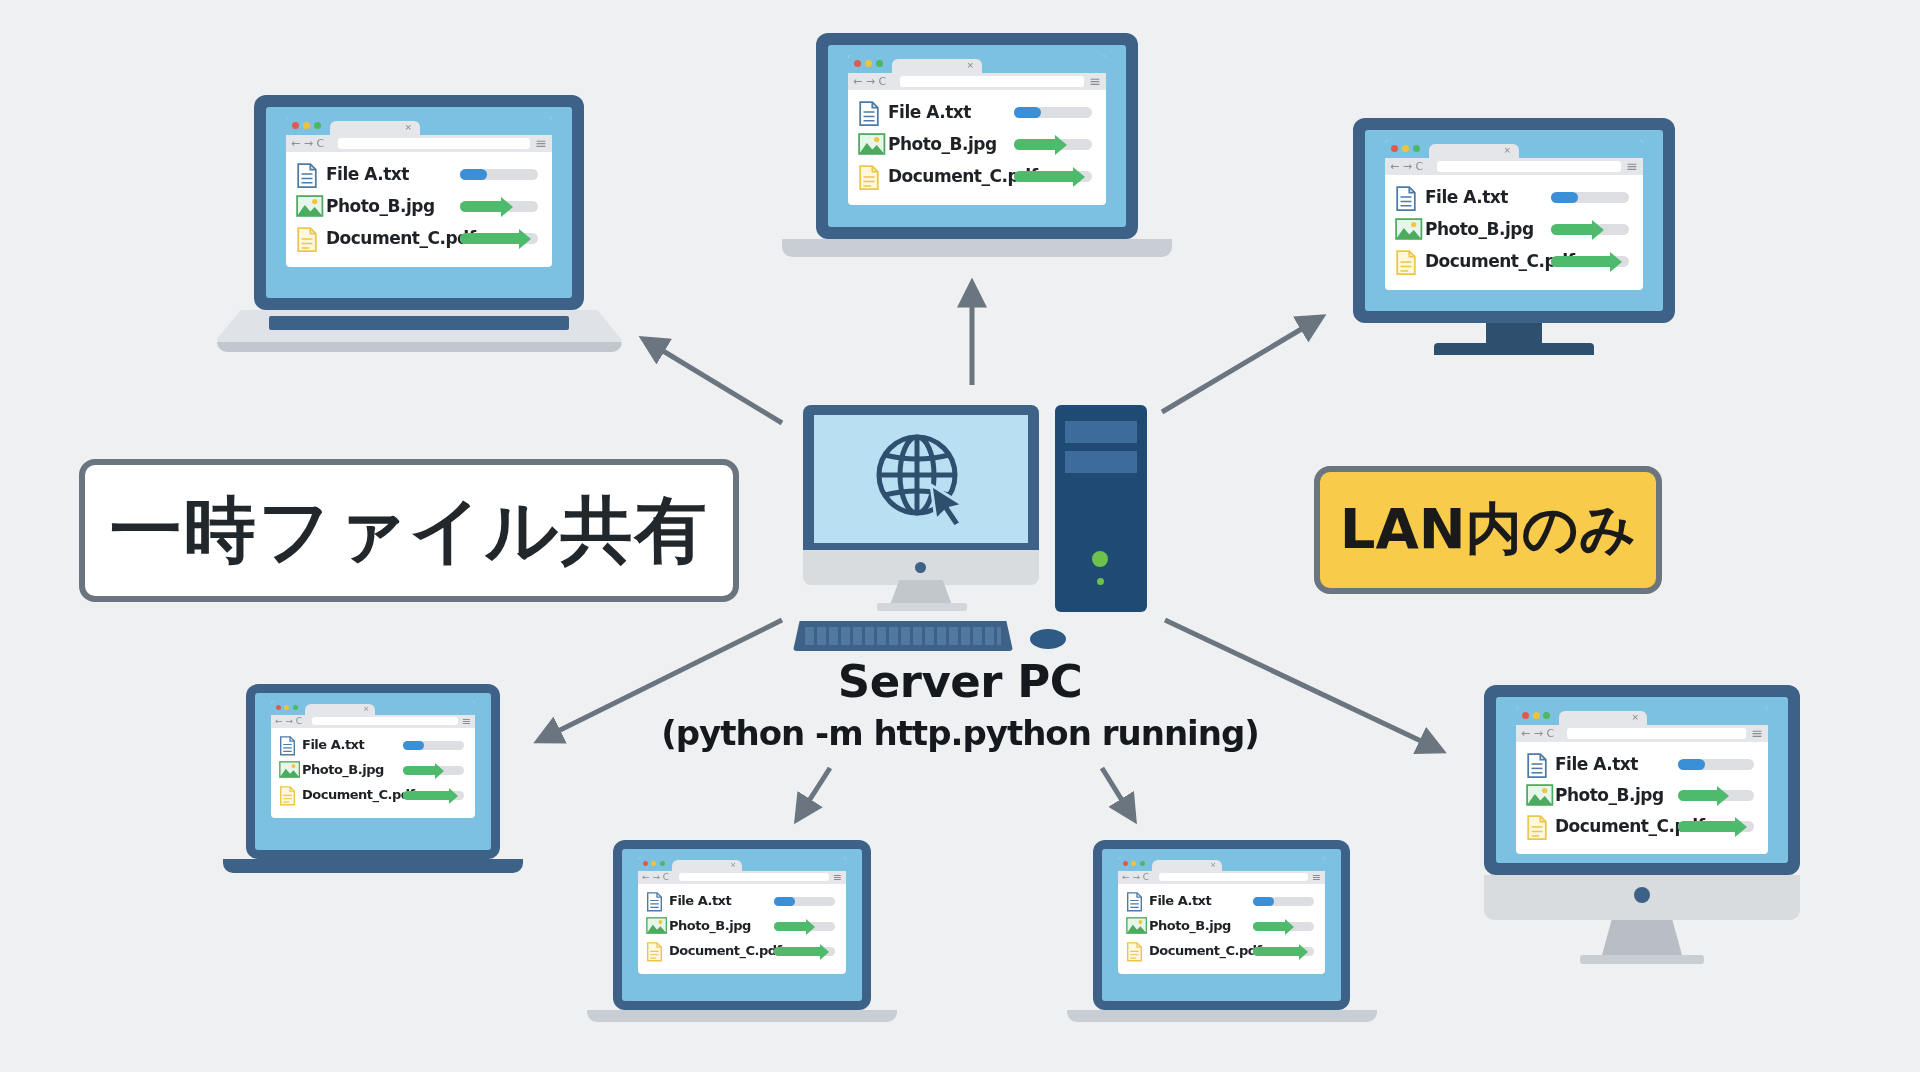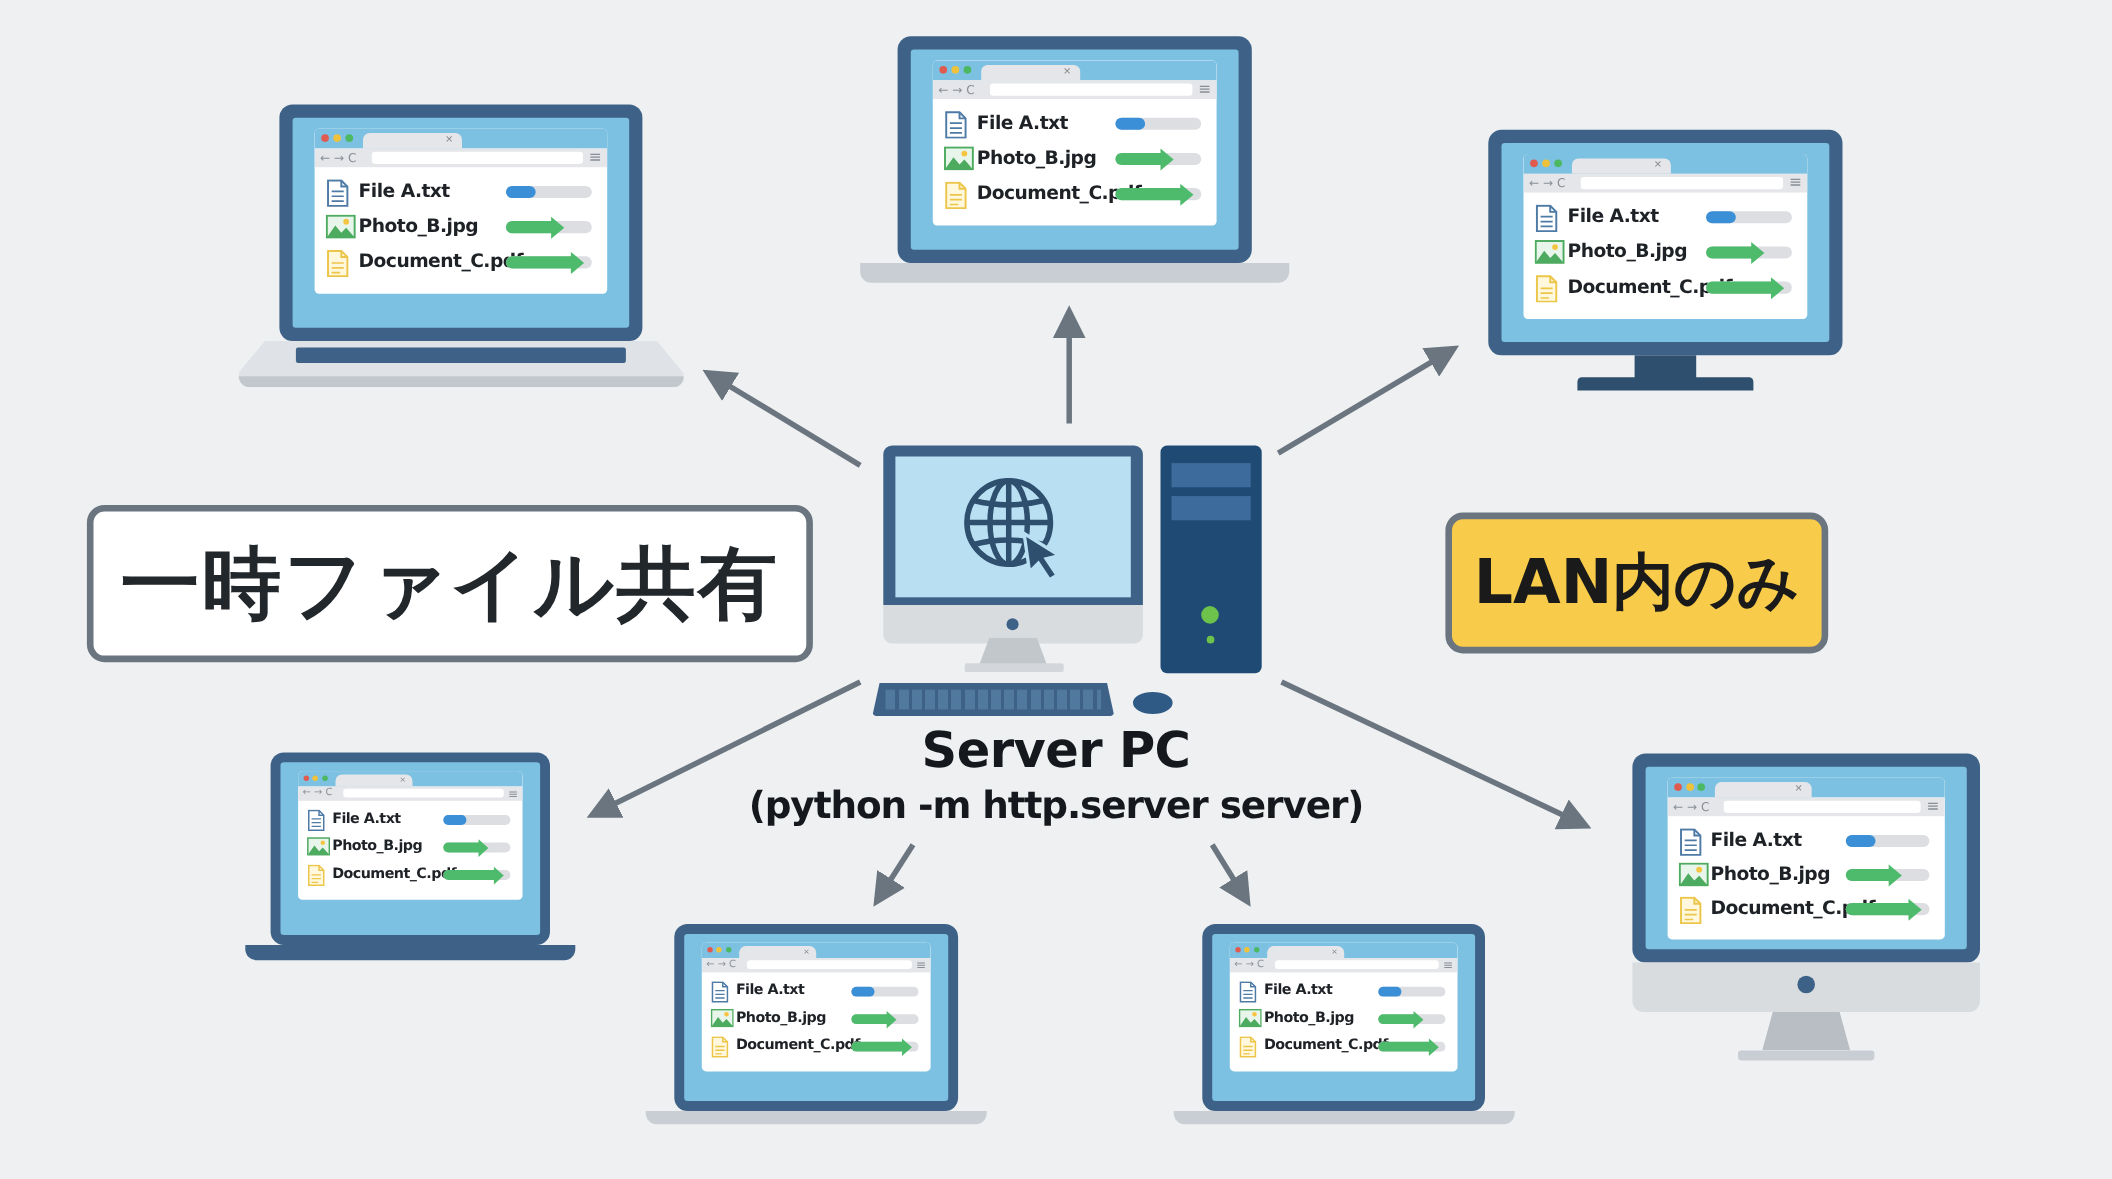--- a/index.html
+++ b/index.html
@@ -534,16 +534,16 @@
 <div class="abs" style="left:1030px;top:629px;width:36px;height:20px;background:#2f5a86;border-radius:50%;"></div>
 
 <div class="abs" style="left:1055px;top:405px;width:92px;height:207px;background:#1f4a74;border-radius:6px;">
   <div class="abs" style="left:10px;top:16px;width:72px;height:22px;background:#3d6c9c;"></div>
   <div class="abs" style="left:10px;top:46px;width:72px;height:22px;background:#3d6c9c;"></div>
   <div class="abs" style="left:37px;top:146px;width:16px;height:16px;border-radius:50%;background:#6cc24a;"></div>
   <div class="abs" style="left:42px;top:173px;width:7px;height:7px;border-radius:50%;background:#6cc24a;"></div>
 </div>
 
 <div class="abs" style="left:760px;top:655px;width:400px;text-align:center;font-size:45px;font-weight:bold;color:#15191d;letter-spacing:-0.5px;">Server PC</div>
-<div class="abs" style="left:640px;top:713px;width:640px;text-align:center;font-size:34px;font-weight:bold;color:#15191d;letter-spacing:-1px;">(python -m http.server server)</div>
+<div class="abs" style="left:640px;top:713px;width:640px;text-align:center;font-size:34px;font-weight:bold;color:#15191d;letter-spacing:-1px;">(python -m http.python running)</div>
 
 <div class="label-box" style="left:79px;top:459px;width:660px;height:143px;background:#fff;border:6px solid #6b7580;font-size:72px;letter-spacing:2px;font-family:'DejaVu Sans',sans-serif;">一時ファイル共有</div>
 <div class="label-box" style="left:1314px;top:466px;width:348px;height:128px;background:#f8cb4a;border:6px solid #6b7580;font-size:56px;color:#1a1a1a;">LAN内のみ</div>
 
 </body></html>

